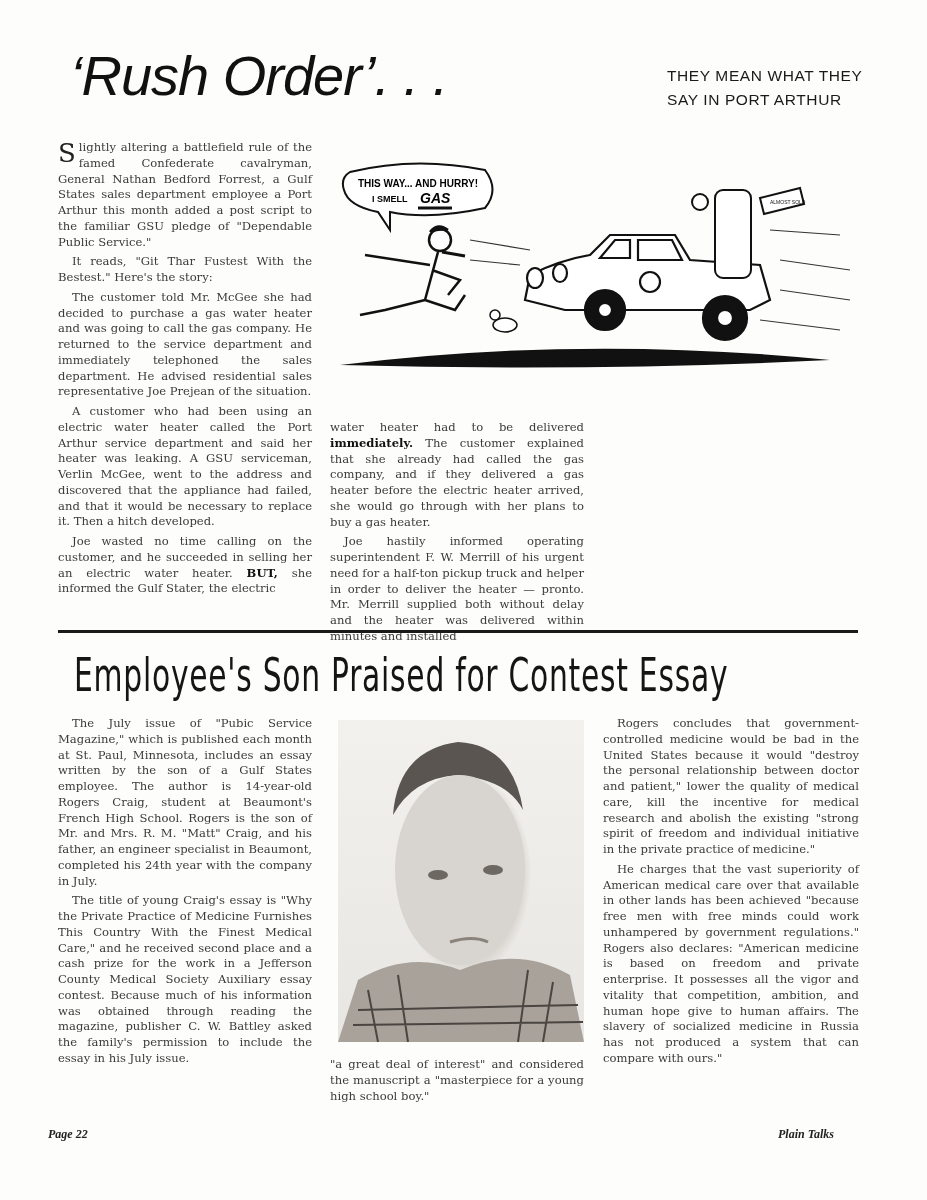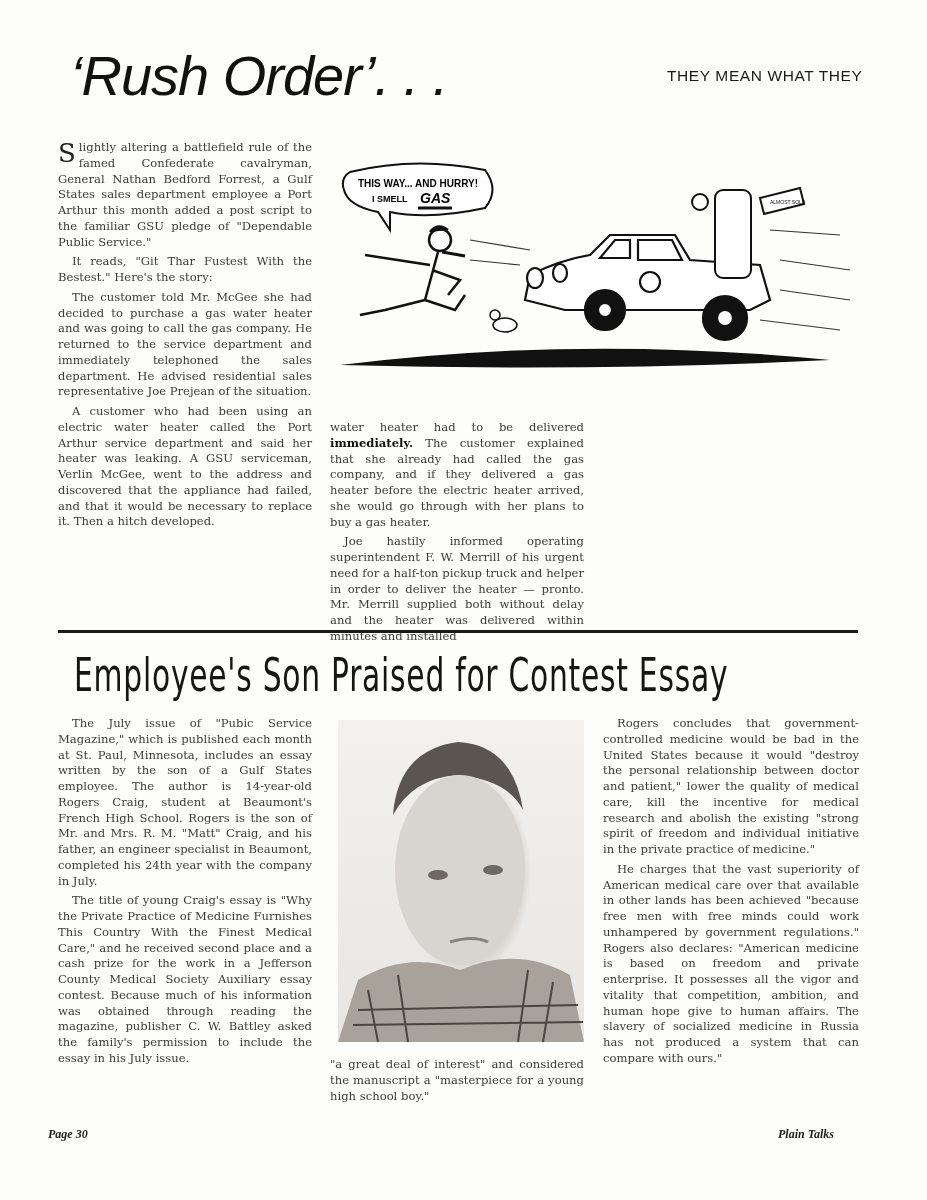--- a/index.html
+++ b/index.html
@@ -37,27 +37,29 @@
   .footer { position: absolute; top: 1127px; font-family: "Liberation Serif", serif; font-style: italic; font-weight: bold; font-size: 12px; color: #222; }
 </style>
 </head>
 <body>
 
 <div class="page">
 
   <div class="title1">‘Rush Order’. . .</div>
   <div class="kicker">
     <div>THEY MEAN WHAT THEY</div>
+    <div>SAY IN PORT ARTHUR</div>
   </div>
 
   <div class="col" style="left:58px; top:140px; width:254px;">
     <p class="noindent"><span class="dropcap">S</span><span>lightly altering a battlefield rule of the famed Confederate cavalryman, General Nathan Bedford Forrest, a Gulf States sales department employee a Port Arthur this month added a post script to the familiar GSU pledge of "Dependable Public Service."</span></p>
     <p>It reads, "Git Thar Fustest With the Bestest." Here's the story:</p>
     <p>The customer told Mr. McGee she had decided to purchase a gas water heater and was going to call the gas company. He returned to the service department and immediately telephoned the sales department. He advised residential sales representative Joe Prejean of the situation.</p>
     <p>A customer who had been using an electric water heater called the Port Arthur service department and said her heater was leaking. A GSU serviceman, Verlin McGee, went to the address and discovered that the appliance had failed, and that it would be necessary to replace it. Then a hitch developed.</p>
+    <p><span>Joe wasted no time calling on the customer, and he succeeded in selling her an electric water heater.</span> <b>BUT,</b> <span>she informed the Gulf Stater, the electric</span></p>
   </div>
 
   <svg class="cartoon" viewBox="0 0 530 220">
     <g>
       <path d="M20 12 Q85 -4 155 10 Q170 30 155 48 Q100 60 60 52 L60 70 L48 52 Q18 46 14 30 Q10 18 20 12 Z" fill="#fff" stroke="#111" stroke-width="2"></path>
       <text x="28" y="27" font-family="Liberation Sans, sans-serif" font-size="10" font-weight="bold">THIS WAY... AND HURRY!</text>
       <text x="42" y="42" font-family="Liberation Sans, sans-serif" font-size="9" font-weight="bold">I SMELL</text>
       <text x="90" y="43" font-family="Liberation Sans, sans-serif" font-size="14" font-weight="bold" font-style="italic">GAS</text>
       <line x1="88" y1="48" x2="122" y2="48" stroke="#111" stroke-width="3"></line>
     </g>
@@ -130,15 +132,15 @@
 
   <div class="col" style="left:330px; top:1057px; width:254px;">
     <p class="noindent">"a great deal of interest" and considered the manuscript a "masterpiece for a young high school boy."</p>
   </div>
 
   <div class="col" style="left:603px; top:716px; width:256px;">
     <p>Rogers concludes that government-controlled medicine would be bad in the United States because it would "destroy the personal relationship between doctor and patient," lower the quality of medical care, kill the incentive for medical research and abolish the existing "strong spirit of freedom and individual initiative in the private practice of medicine."</p>
     <p>He charges that the vast superiority of American medical care over that available in other lands has been achieved "because free men with free minds could work unhampered by government regulations." Rogers also declares: "American medicine is based on freedom and private enterprise. It possesses all the vigor and vitality that competition, ambition, and human hope give to human affairs. The slavery of socialized medicine in Russia has not produced a system that can compare with ours."</p>
   </div>
 
-  <div class="footer" style="left:48px;">Page 30</div>
+  <div class="footer" style="left:48px;">Page 22</div>
   <div class="footer" style="left:778px;">Plain Talks</div>
 </div>
 
 </body></html>

